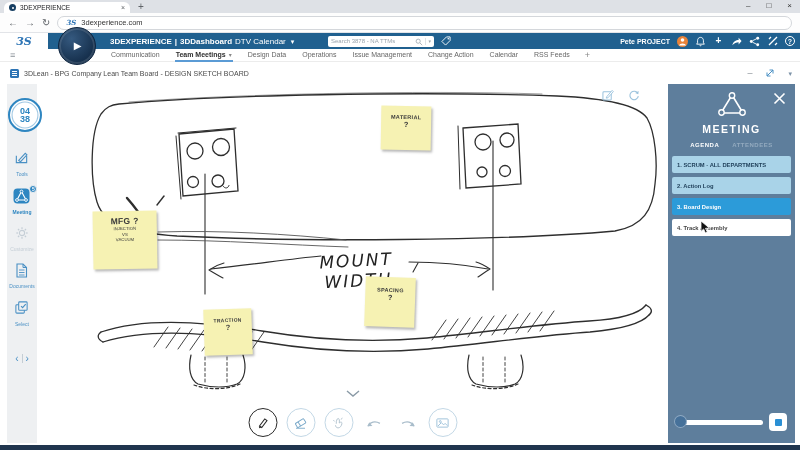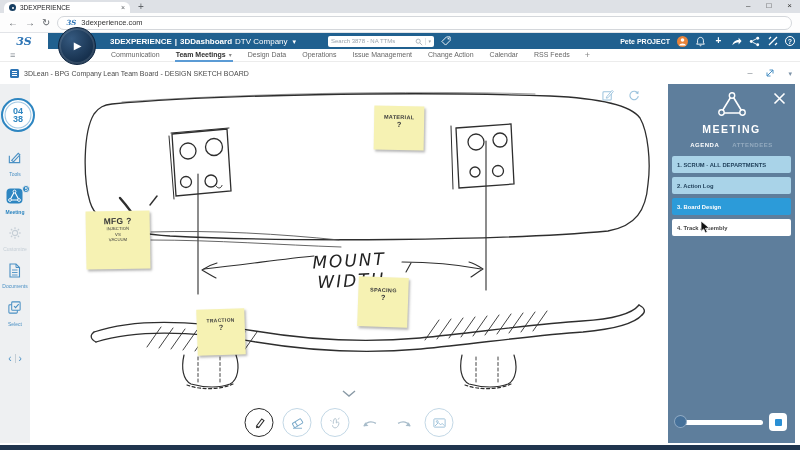--- a/index.html
+++ b/index.html
@@ -68,21 +68,21 @@
   .widgetbar{ height:22px; background:#fff; display:flex; align-items:center; padding:0 10px; position:relative; }
   .wg-ico{ width:9px; height:9px; background:#2d74b5; border-radius:1.5px; margin-right:5px; position:relative; flex:0 0 auto; }
   .wg-ico::after{ content:""; position:absolute; left:2px; top:2px; width:5px; height:5px;
                   background:linear-gradient(#fff 1px,transparent 1px) 0 0/5px 2px; }
   .wg-title{ font-size:7px; color:#4a4a4a; white-space:nowrap; }
   .wg-icons{ position:absolute; right:8px; display:flex; gap:13px; align-items:center; }
   .wg-min{ font-size:9px; color:#8a9198; line-height:1; }
   .wg-chev{ font-size:7px; color:#7d93a8; line-height:1; }
 
   
-  .main{ height:359px; display:flex; padding-left:0; padding-right:5px; background:#fff; }
+  .main{ height:359px; display:flex; padding-left:7px; padding-right:5px; background:#fff; }
 
   
   .sidebar{ width:30px; background:#eef0f2; position:relative; flex:0 0 auto; display:flex; flex-direction:column; align-items:center; padding-top:14px; }
   .timer{ width:34px; height:34px; border-radius:50%; background:#fff; border:2px solid var(--c-accent_blue);
           box-shadow:inset 0 0 0 1.5px #fff, inset 0 0 0 2.6px rgba(46,134,193,.45);
           display:flex; flex-direction:column; align-items:center; justify-content:center; position:relative; left:3px; z-index:5; }
   .timer div{ font-size:9px; font-weight:bold; color:var(--c-accent_blue); line-height:8.5px; }
   .sb-items{ margin-top:18px; display:flex; flex-direction:column; gap:11px; align-items:center; }
   .sb-item{ display:flex; flex-direction:column; align-items:center; gap:1.5px; position:relative; }
   .sb-item .lab{ font-size:5px; color:#4a90c4; white-space:nowrap; }
@@ -167,21 +167,21 @@
     <div class="logoblock">
       <span class="logo3ds">3S</span>
     </div>
     <div class="compass">
       <span class="play">▶</span>
     </div>
     <div class="brandwrap">
       <span class="brand-bold">3DEXPERIENCE</span>
       <span class="brand-bold">|</span>
       <span class="brand-bold">3DDashboard</span>
-      <span class="brand-ctx">DTV Company</span>
+      <span class="brand-ctx">DTV Calendar</span>
       <span class="brand-chev">▾</span>
     </div>
     <div class="searchbox">
       <input type="text" placeholder="Search 3878 - NA TTMs" style="">
       <span><svg width="8" height="8" viewBox="0 0 10 10">
             <circle cx="4" cy="4" r="2.6" fill="none" stroke="#9aa4ad" stroke-width="1"></circle>
             <line x1="6.2" y1="6.2" x2="9" y2="9" stroke="#9aa4ad" stroke-width="1"></line>
           </svg></span>
       <span class="s-sep"></span>
       <span style="font-size:5px;color:#9aa4ad;">▾</span>

